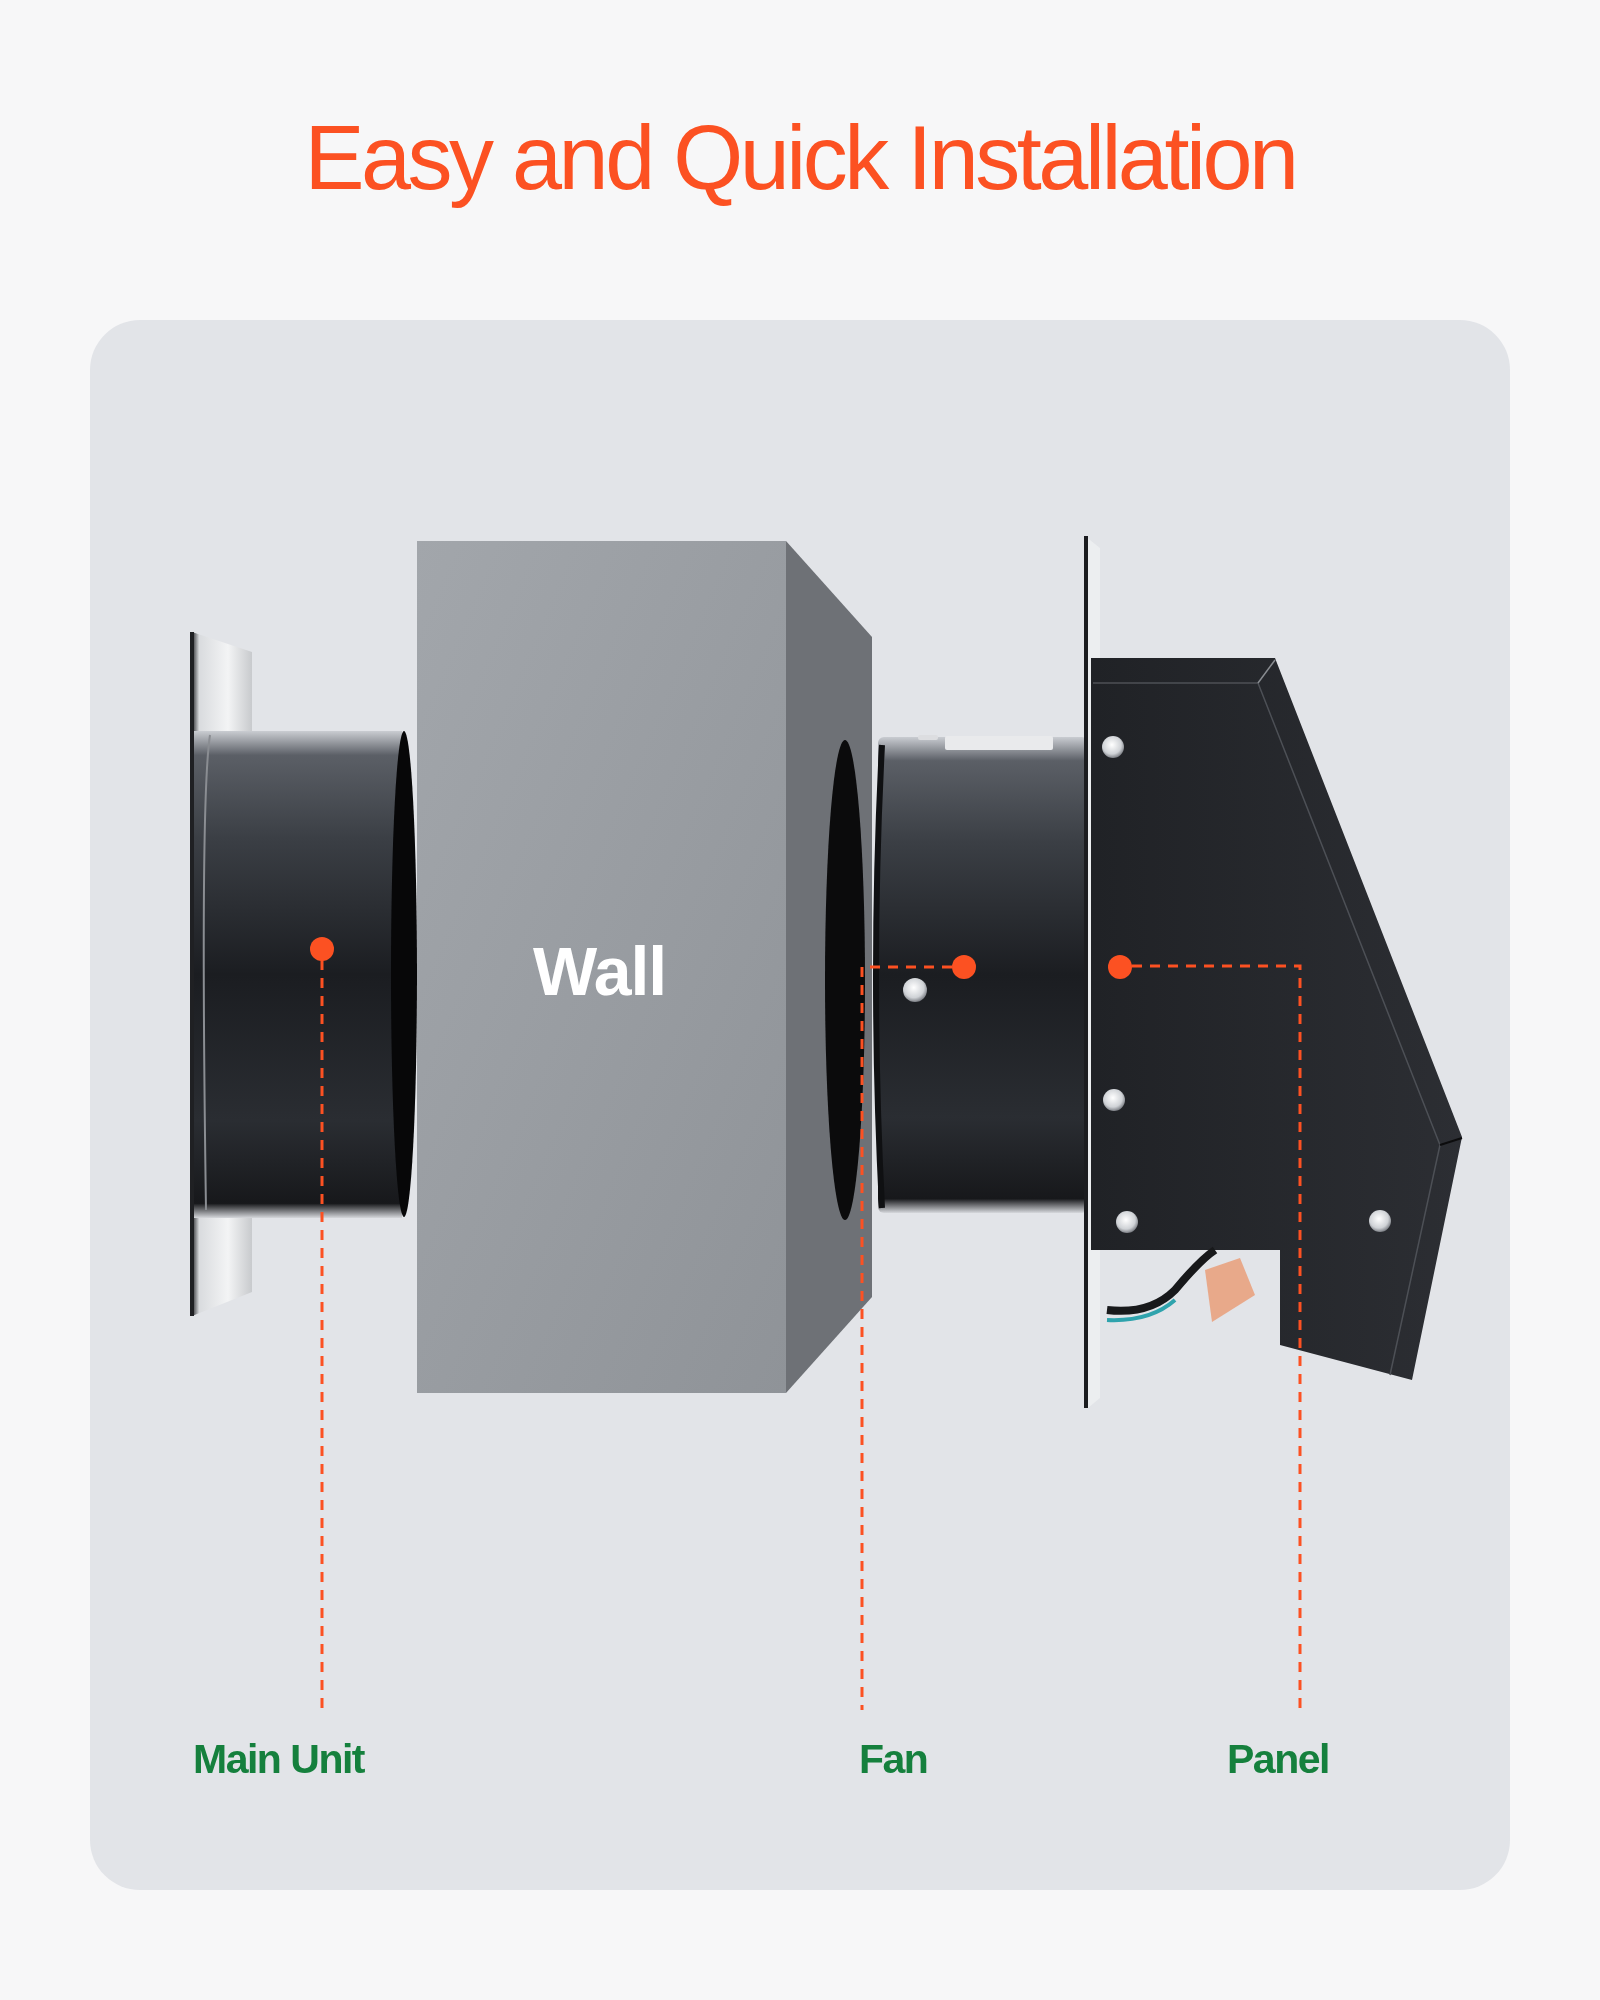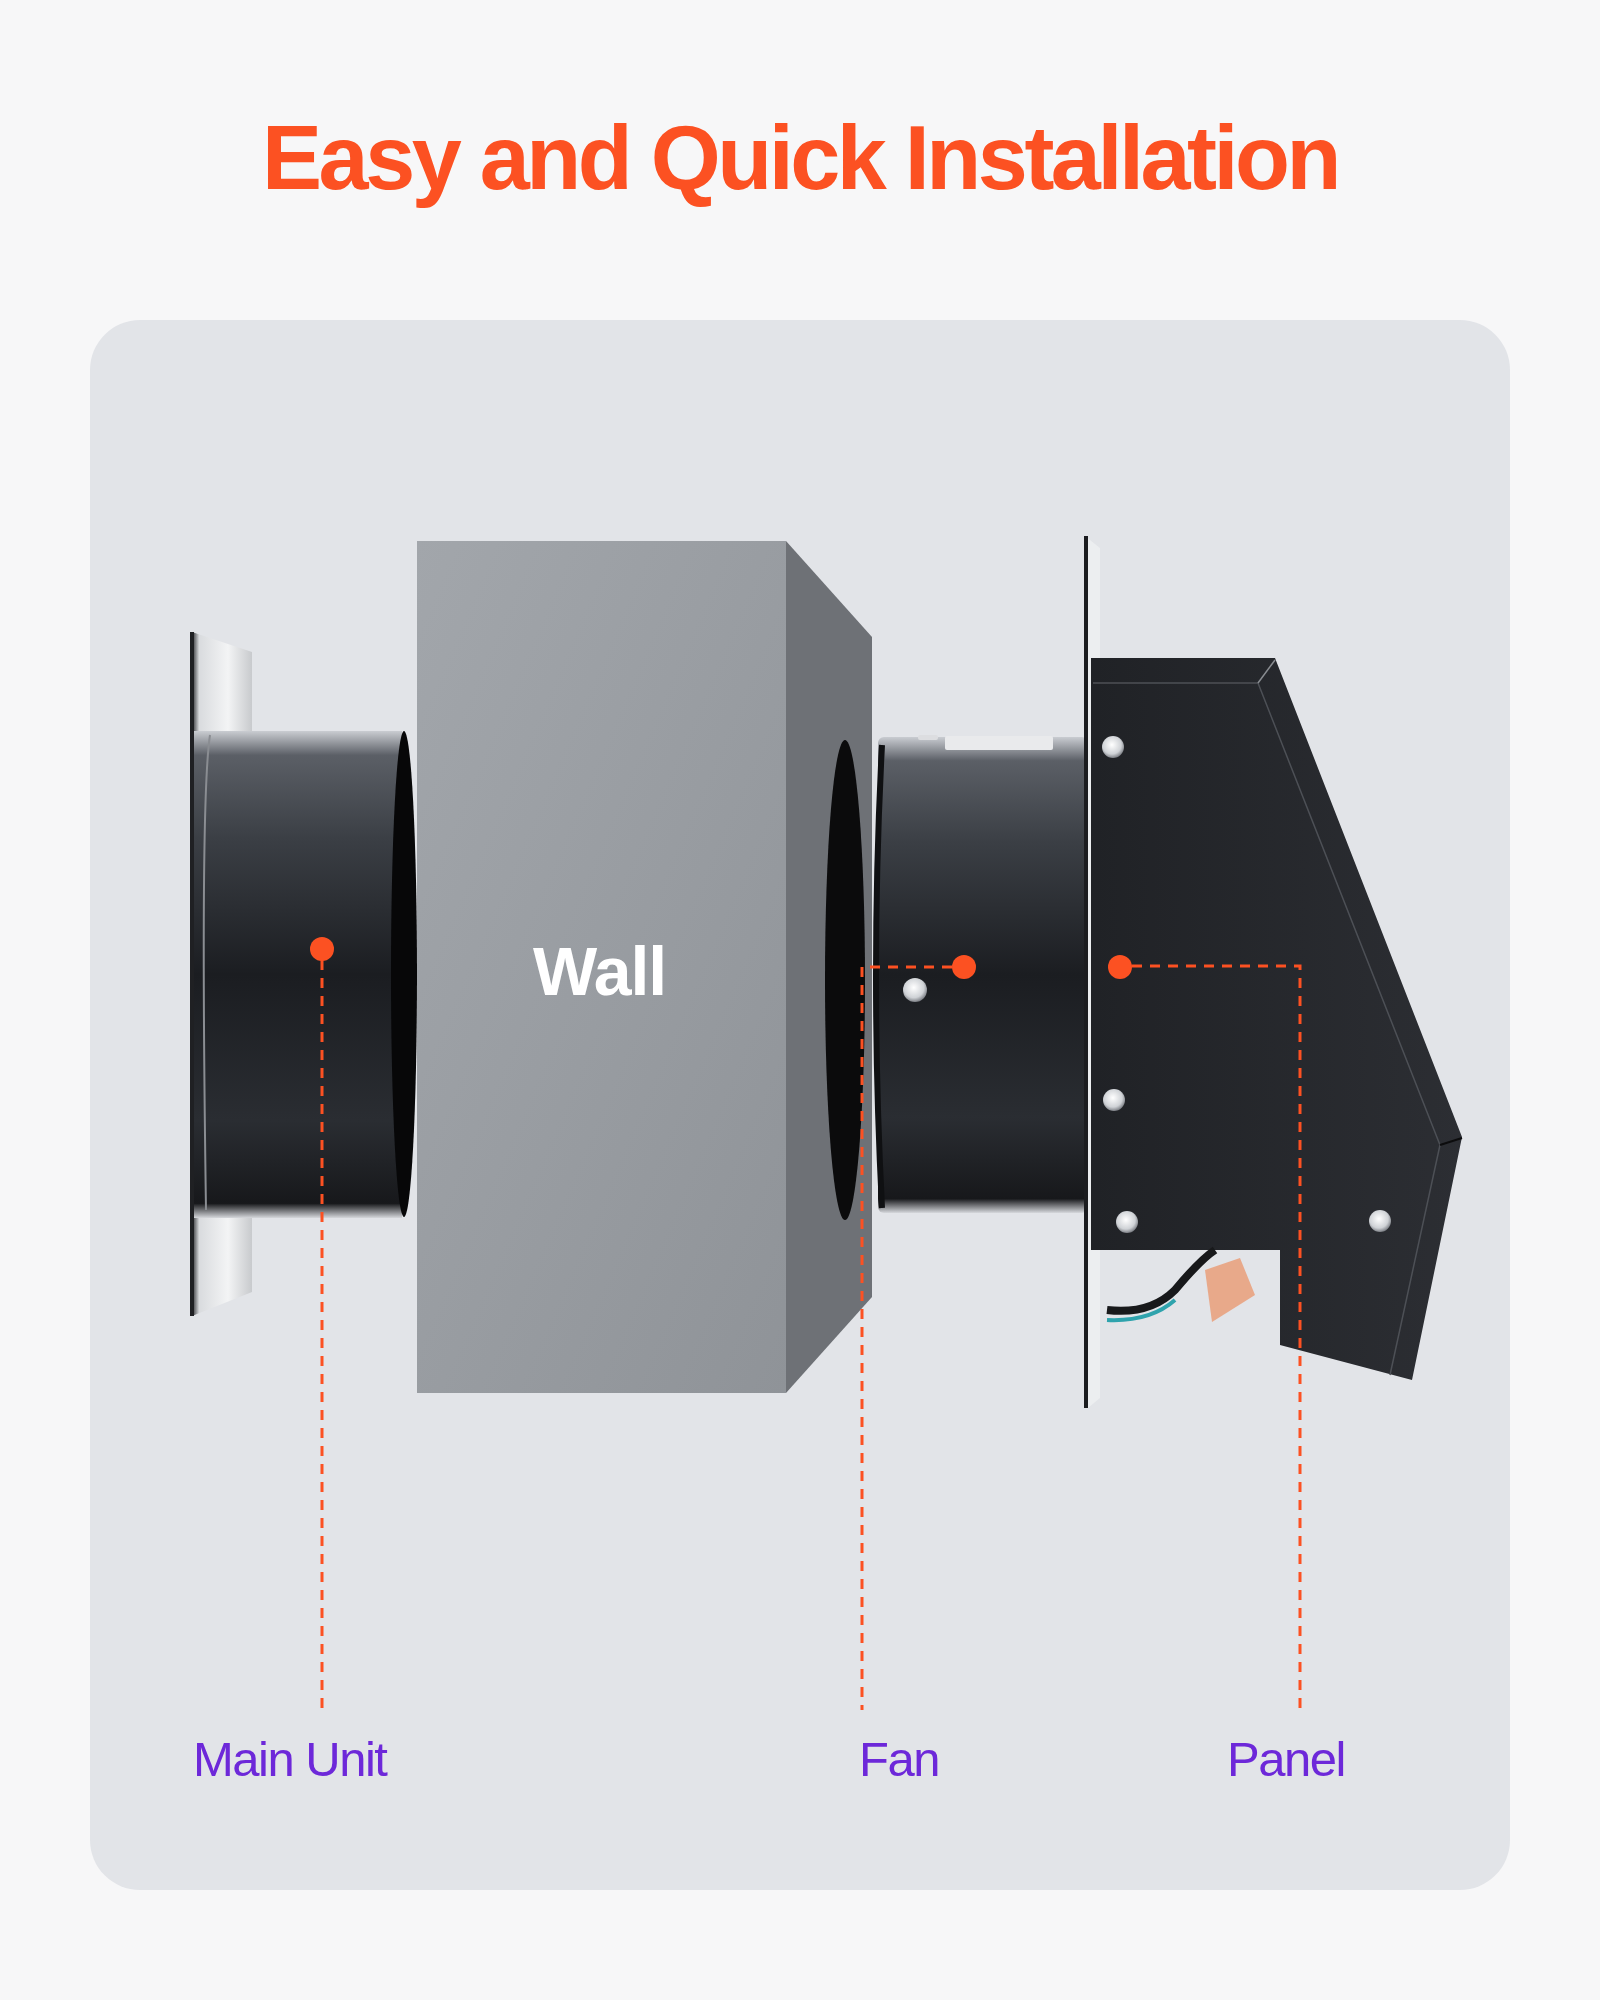--- a/index.html
+++ b/index.html
@@ -1,20 +1,20 @@
 <!DOCTYPE html>
 <html><head>
 <meta charset="utf-8">
 <style>
   html,body{margin:0;padding:0;}
   body{width:1600px;height:2000px;background:#f7f7f8;position:relative;overflow:hidden;font-family:"Liberation Sans",sans-serif;}
-  .title{position:absolute;left:0;top:108px;width:1600px;text-align:center;font-family:"Liberation Sans",sans-serif;font-weight:700;font-size:90px;letter-spacing:-3.5px;line-height:100px;}
+  .title{position:absolute;left:0;top:108px;width:1600px;text-align:center;font-family:"Liberation Sans",sans-serif;font-weight:400;font-size:90px;letter-spacing:-3.5px;line-height:100px;}
   .card{position:absolute;left:90px;top:320px;width:1420px;height:1570px;background:#e2e4e8;border-radius:50px;}
   svg.art{position:absolute;left:0;top:0;}
-  .lbl{position:absolute;font-weight:400;font-size:49px;letter-spacing:-1.5px;color:#6d28d9;line-height:70px;white-space:nowrap;}
+  .lbl{position:absolute;font-weight:700;font-size:41px;letter-spacing:-1.5px;color:#15803d;line-height:70px;white-space:nowrap;}
   .wall-lbl{position:absolute;left:533px;top:938px;font-weight:700;font-size:68px;letter-spacing:-1px;color:#ffffff;line-height:66px;}
 </style>
 </head>
 <body>
 
 <div class="title" style="color:#fc5122;">Easy and Quick Installation</div>
 
 <div class="card"></div>
 
 <svg class="art" width="1600" height="2000" viewBox="0 0 1600 2000">

